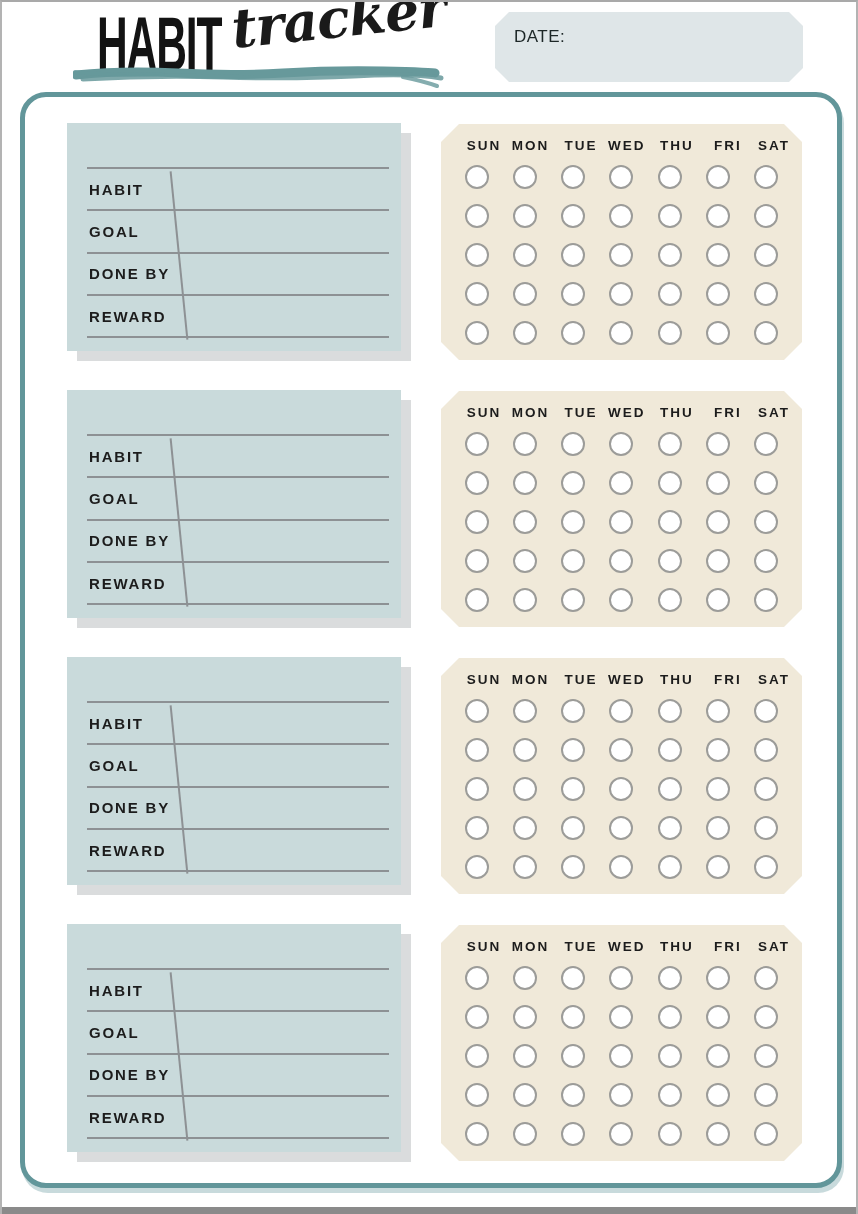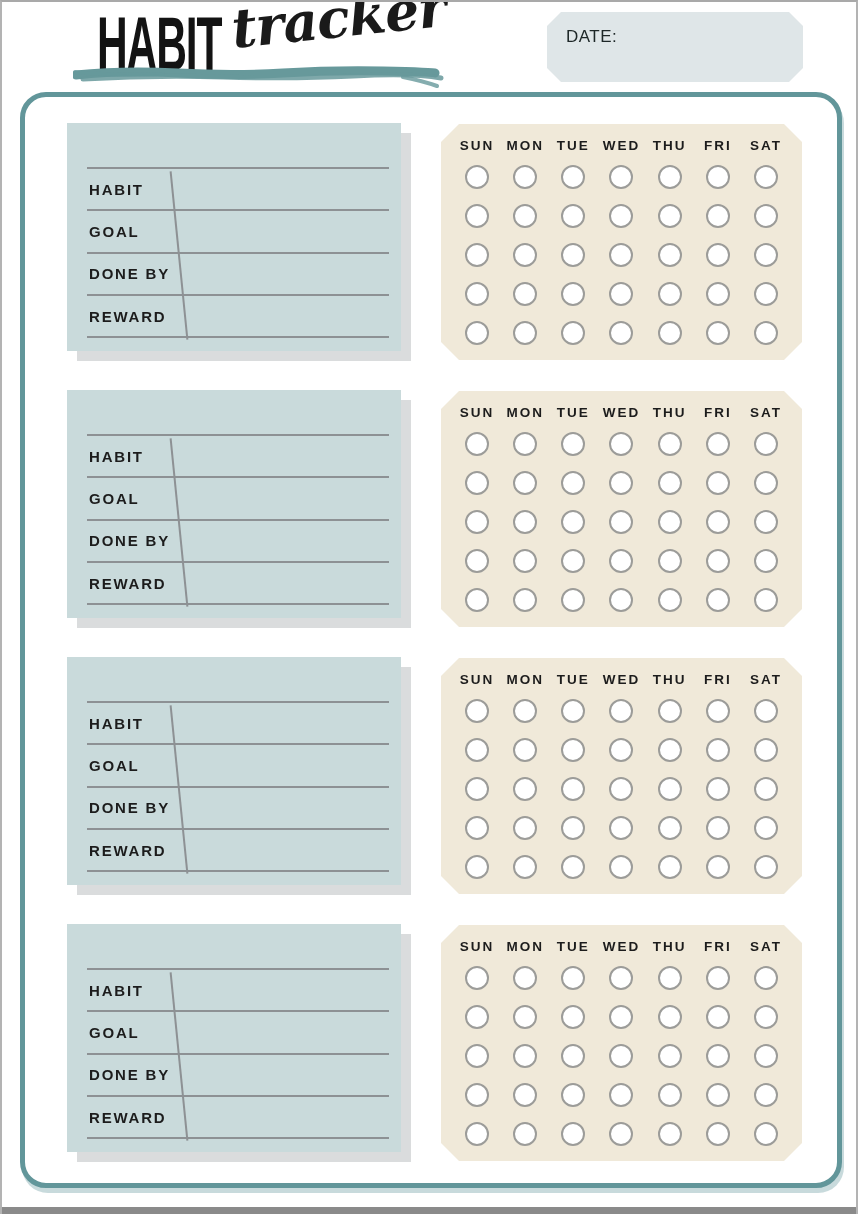--- a/index.html
+++ b/index.html
@@ -35,21 +35,21 @@
     font-family:"DejaVu Serif", serif;
     font-style:italic; font-weight:bold;
     font-size:54px; line-height:1.1; color:#1a1a1a;
     transform:rotate(-6deg); transform-origin:left bottom;
     letter-spacing:-1px;
   }
   .logo-underline { position:absolute; left:-24px; top:60px; width:372px; height:26px; }
 
   .date-box {
     position:absolute; top:10px; right:53px;
-    width:256px; height:70px;
+    width:308px; height:70px;
     background:#dfe6e8;
     clip-path:polygon(14px 0, calc(100% - 14px) 0, 100% 14px, 100% calc(100% - 14px),
                       calc(100% - 14px) 100%, 14px 100%, 0 calc(100% - 14px), 0 14px);
     padding:15px 0 0 19px;
     font-size:17px; letter-spacing:0.5px; color:#1d2727;
   }
 
   
   .main-frame {
     position:absolute; left:18px; top:90px;
@@ -93,21 +93,21 @@
   
   .week-panel {
     width:361px; height:236px; margin-top:1px;
     background:#f0e9d9;
     clip-path:polygon(18px 0, calc(100% - 18px) 0, 100% 18px, 100% calc(100% - 18px),
                       calc(100% - 18px) 100%, 18px 100%, 0 calc(100% - 18px), 0 18px);
     padding:14px 12px 0;
   }
   .day-row {
     display:grid; grid-template-columns:repeat(7,1fr);
-    text-align:center;
+    text-align:right;
   }
   .day {
     font-size:13.5px; font-weight:bold; letter-spacing:2px; color:#1c1c1c;
   }
   .circle-grid {
     display:grid; grid-template-columns:repeat(7,1fr); grid-auto-rows:39px;
     margin-top:4px; justify-items:center; align-items:center;
   }
   .circle {
     width:24px; height:24px; background:#ffffff;

